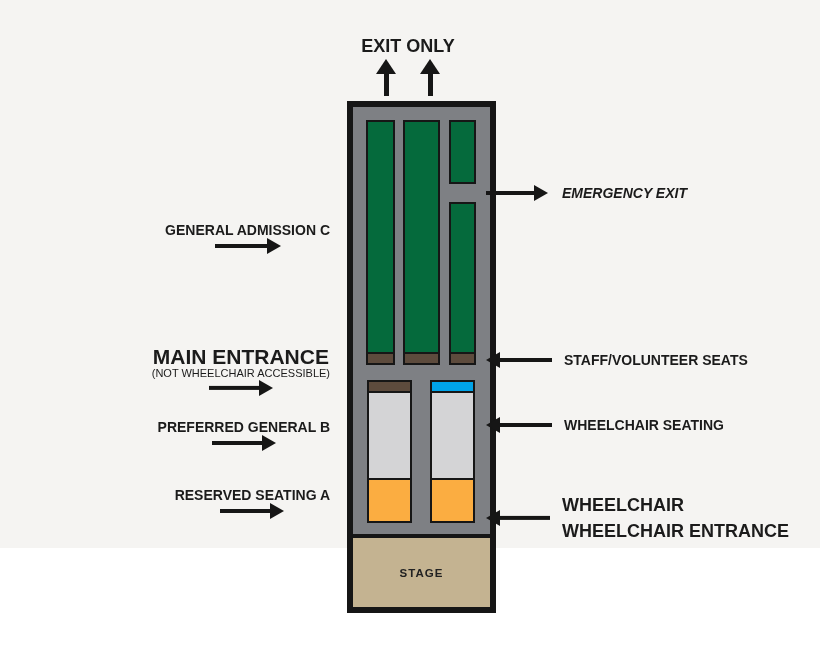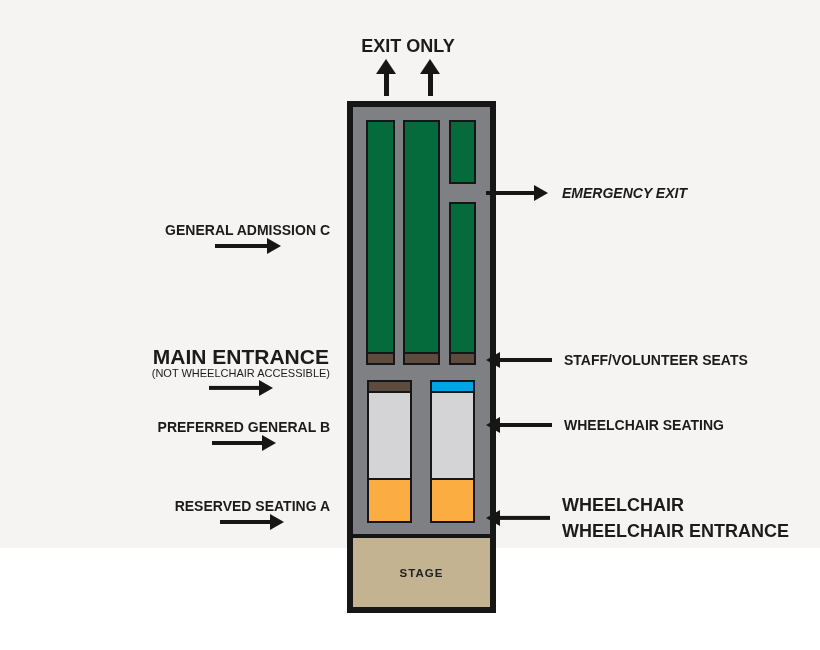--- a/index.html
+++ b/index.html
@@ -158,21 +158,21 @@
 
   <div class="ann from-left" style="top:435px;">
     <span class="txt">PREFERRED GENERAL B</span>
     <span class="gap"></span>
     <span class="h-arrow dir-right" style="width:64px;">
         <span class="shaft"></span>
         <span class="head"></span>
       </span>
   </div>
 
-  <div class="ann from-left" style="top:514px;">
+  <div class="ann from-left" style="top:503px;">
     <span class="txt">RESERVED SEATING A</span>
     <span class="gap"></span>
     <span class="h-arrow dir-right" style="width:64px;">
         <span class="shaft"></span>
         <span class="head"></span>
       </span>
   </div>
 
   <div class="ann from-right" style="top:193px;font-style:italic;">
     <span class="h-arrow dir-right" style="width:62px;">

